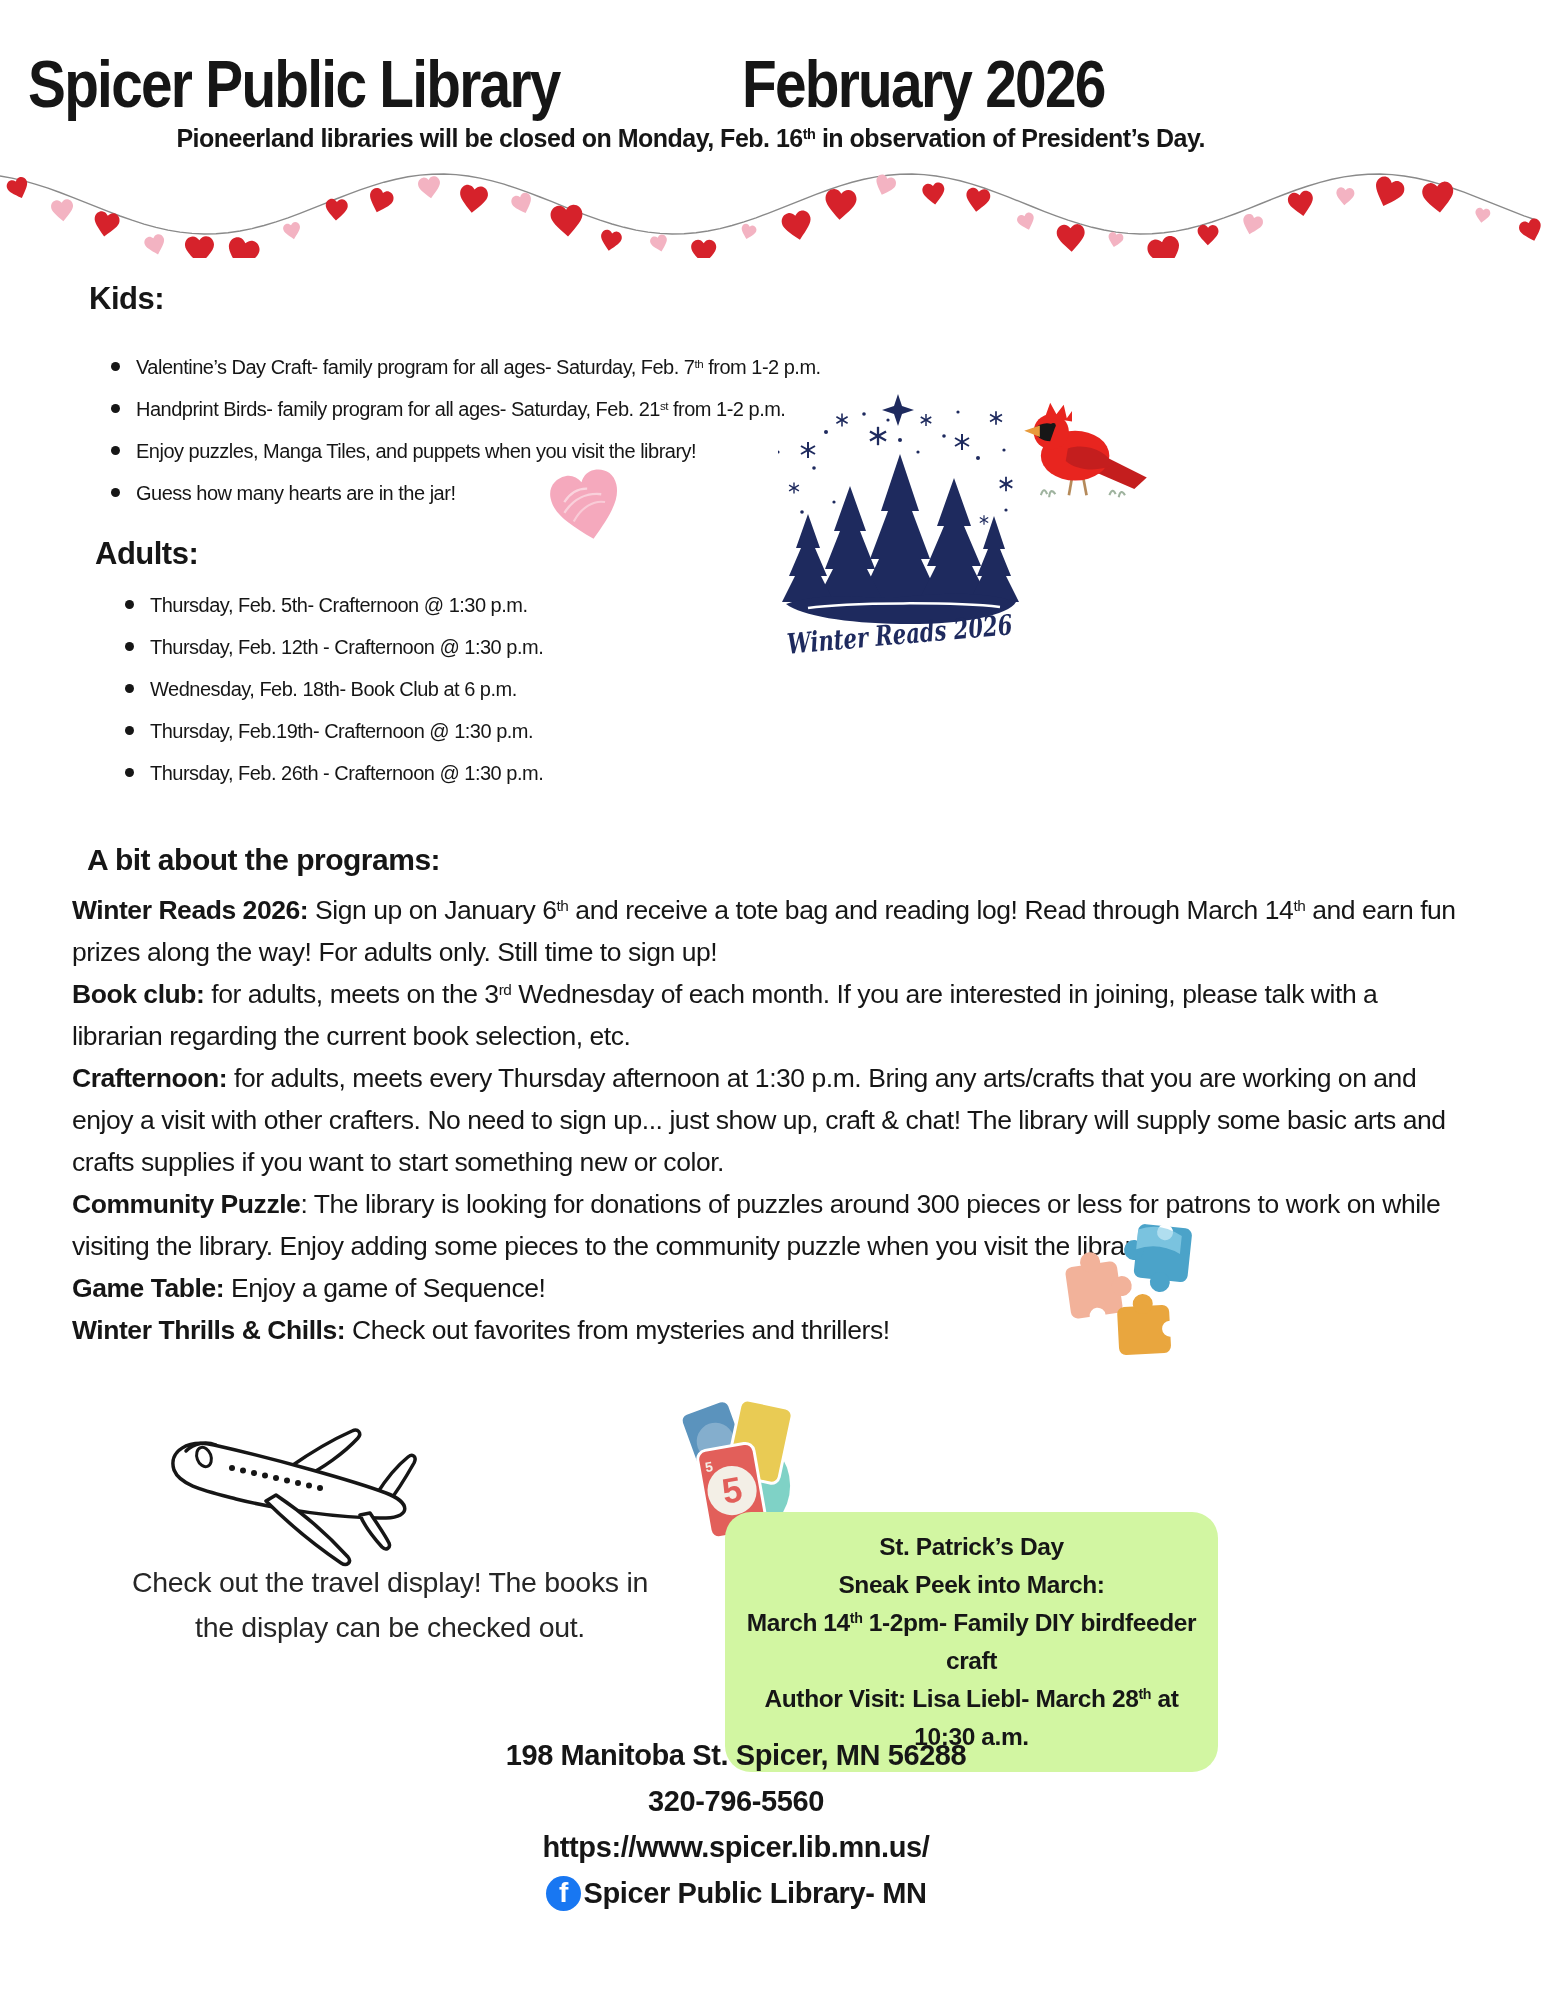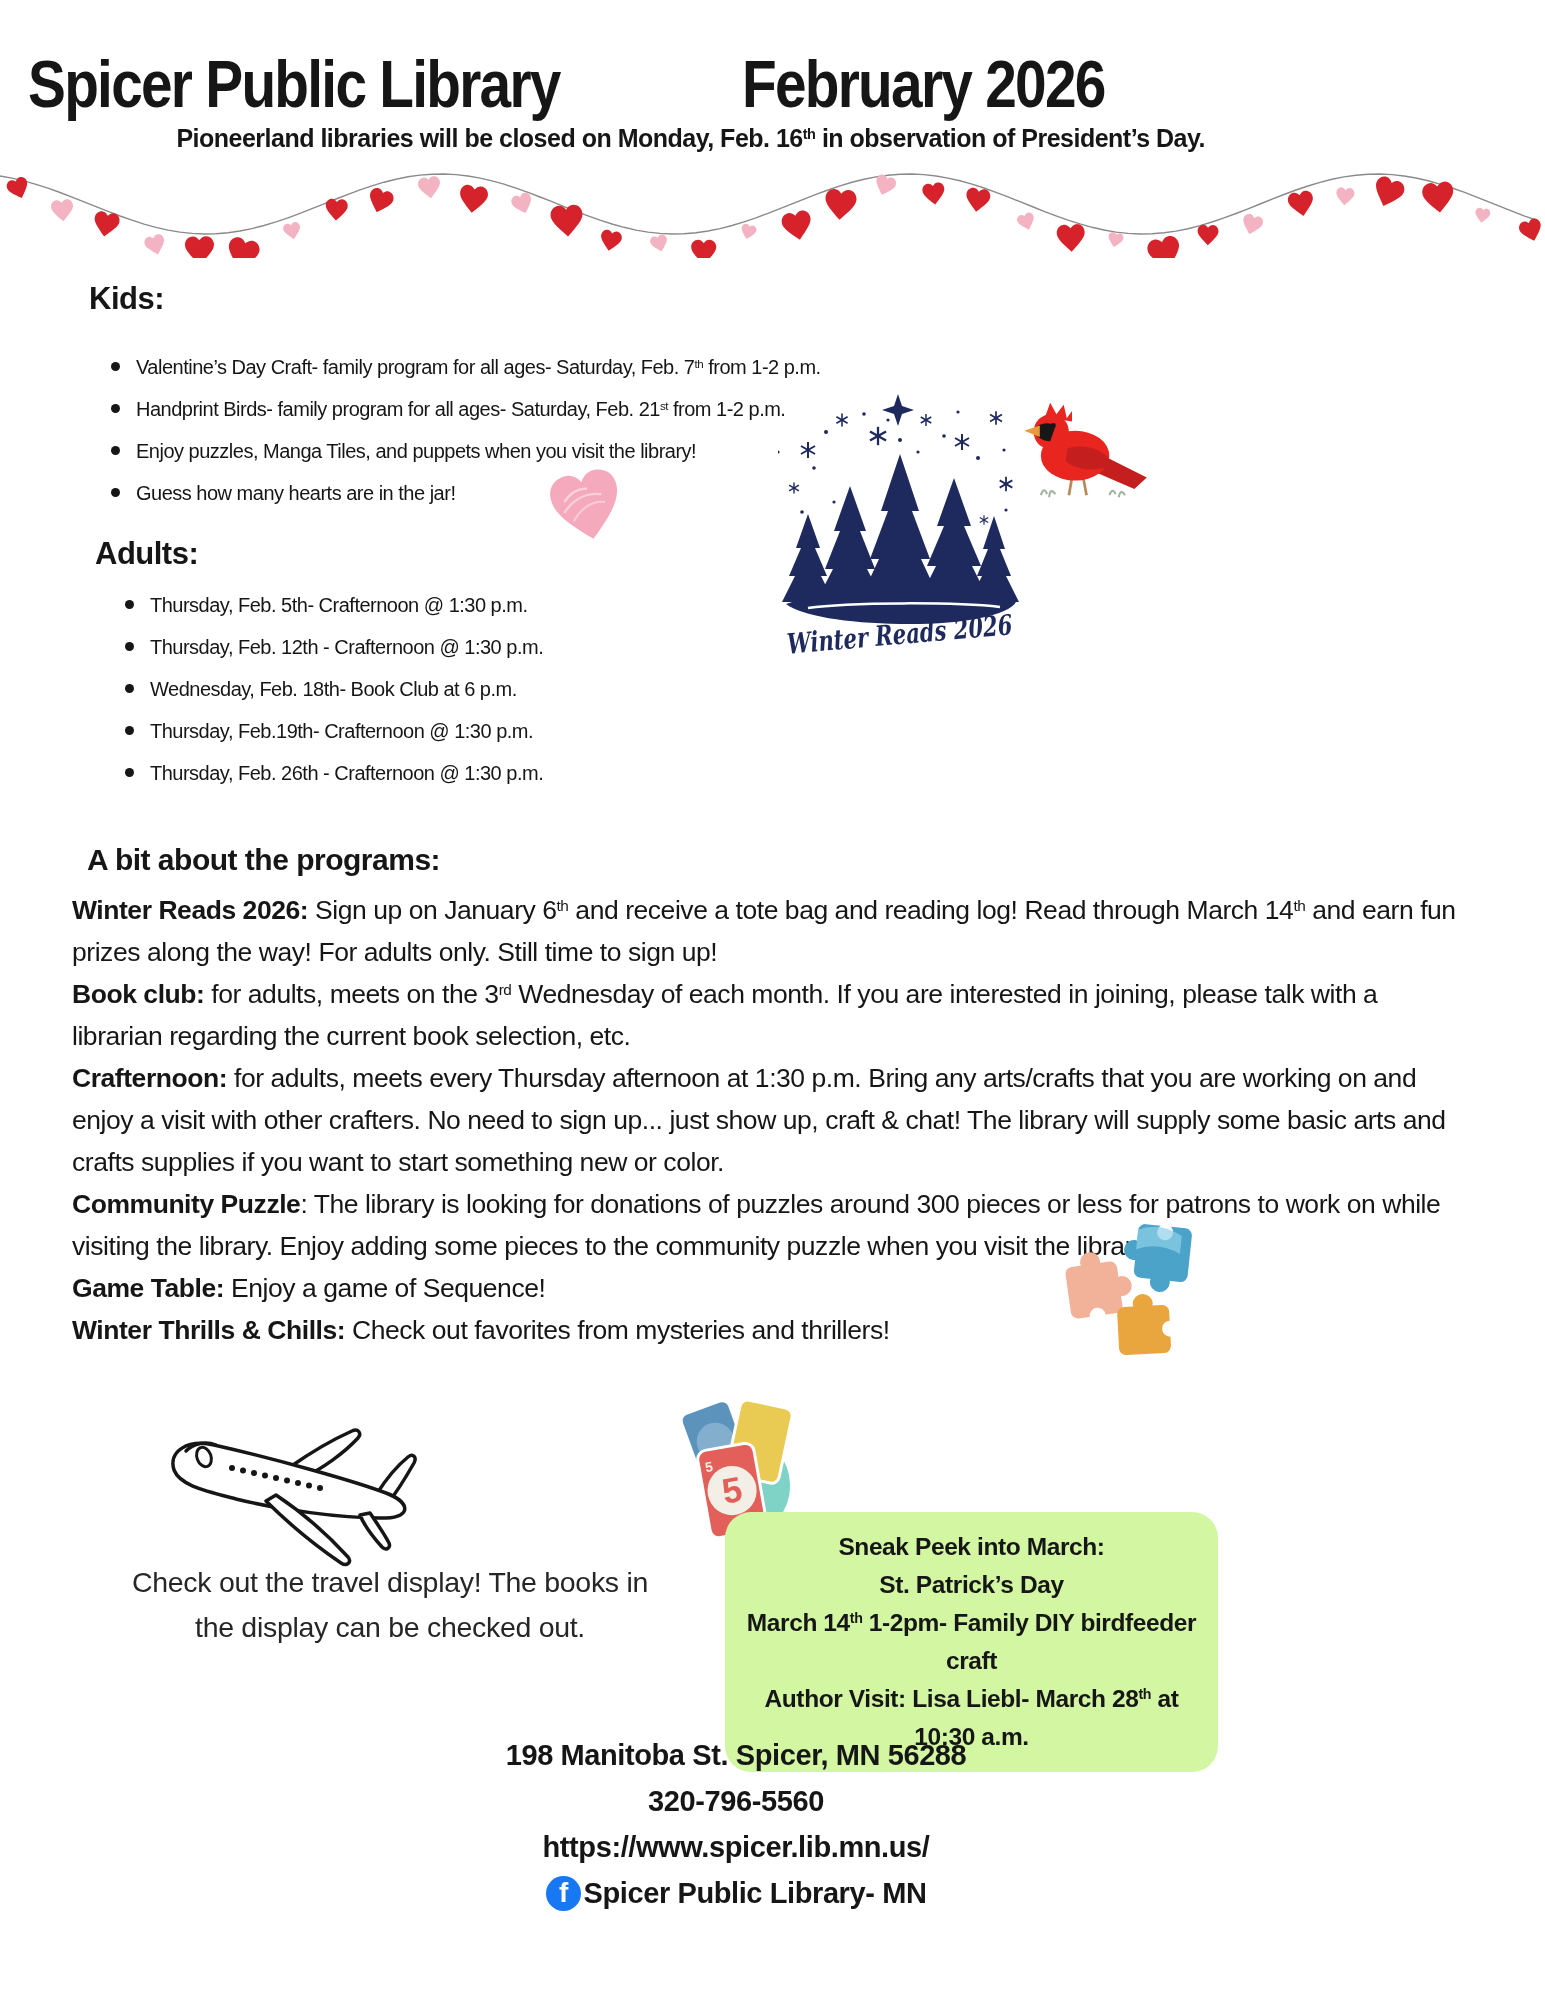--- a/index.html
+++ b/index.html
@@ -263,22 +263,22 @@
         <circle cx="129" cy="65.5" r="3"></circle>
       <circle cx="140" cy="68" r="3"></circle>
         <circle cx="151" cy="70.5" r="3"></circle>
         <circle cx="162" cy="73" r="3"></circle>
     </g>
   </svg>
 
   <div class="abs travel" style="left:120px;top:1560px;">Check out the travel display! The books in the display can be checked out.</div>
 
   <div class="abs sneak" style="left:725px;top:1512px;">
+    <div>St. Patrick’s Day</div>
     <div>Sneak Peek into March:</div>
-    <div>St. Patrick’s Day</div>
     <div>March 14<sup>th</sup> 1-2pm- Family DIY birdfeeder craft</div>
     <div>Author Visit: Lisa Liebl- March 28<sup>th</sup> at 10:30 a.m.</div>
   </div>
 
   <div class="abs footer" style="left:0;top:1732px;">
     <div class="row">198 Manitoba St. Spicer, MN 56288</div>
     <div class="row">320-796-5560</div>
     <div class="row">https://www.spicer.lib.mn.us/</div>
     <div class="row fb-row">
       <span class="fb-icon">f</span>

